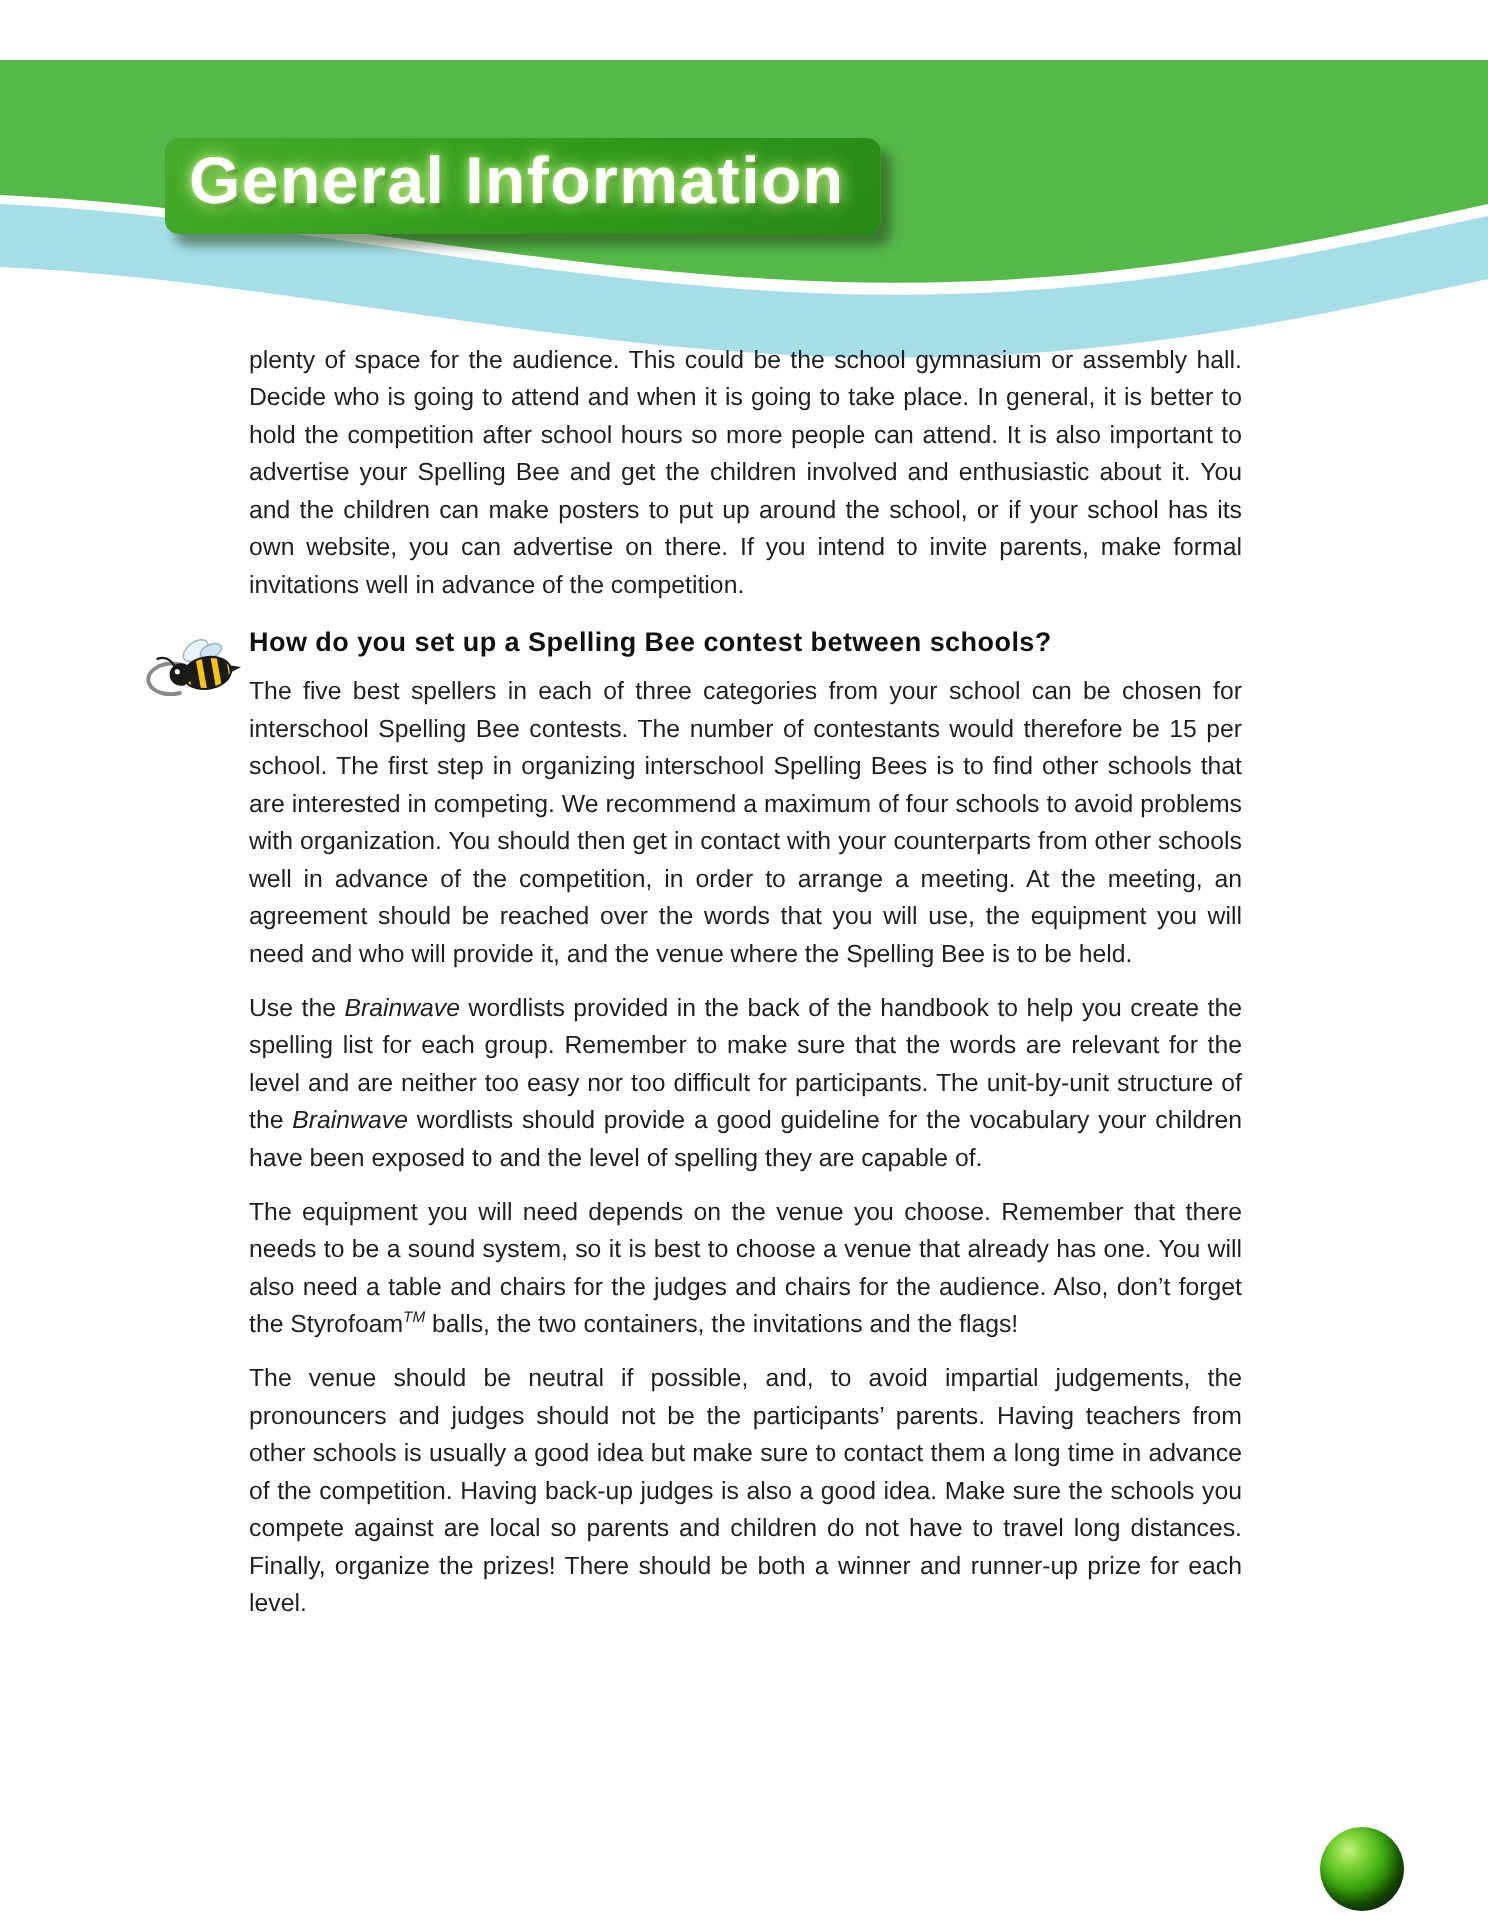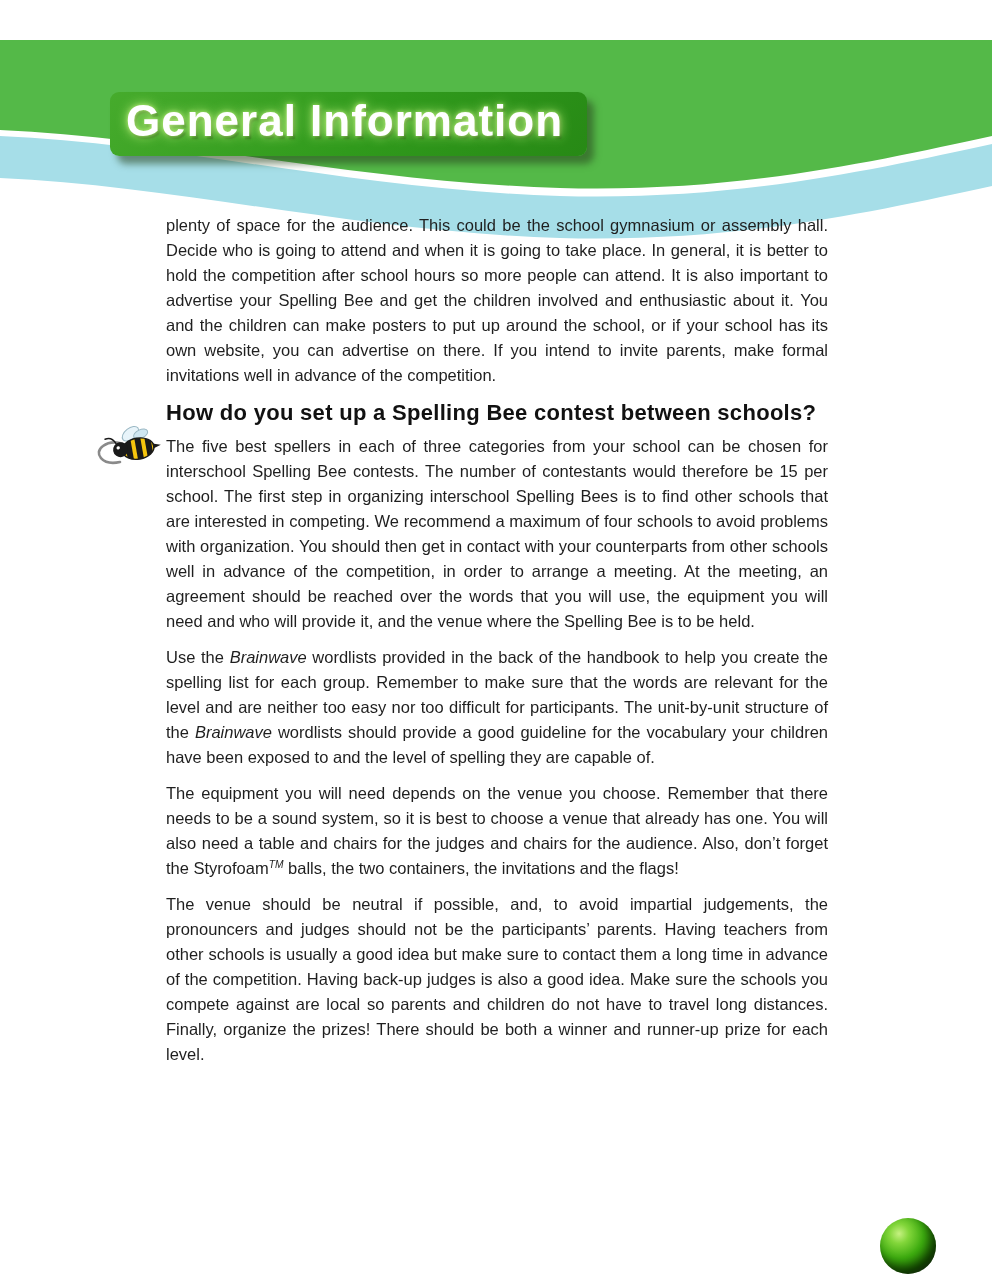--- a/index.html
+++ b/index.html
@@ -37,32 +37,32 @@
     text-shadow:
       0 0 12px rgba(205, 250, 140, 0.95),
       0 0 4px  rgba(175, 235, 110, 0.9),
       2px 3px 2px rgba(25, 90, 10, 0.75);
   }
 
   
   .content {
     position: absolute;
     left: 166px;
-    top: 173px;
+    top: 188px;
     width: 662px;
   }
   .content p {
     margin: 0 0 11px 0;
     font-size: 16.5px;
     line-height: 25px;
     text-align: justify;
   }
   .content h2 {
     margin: 13px 0 9px 0;
-    font-size: 22px;
+    font-size: 18px;
     line-height: 24px;
     font-weight: bold;
     letter-spacing: 0.3px;
     color: #111111;
   }
   .content em { }
   .content sup { font-size: 0.62em; vertical-align: super; line-height: 0; font-style: italic; }
 
   
   .bee {

